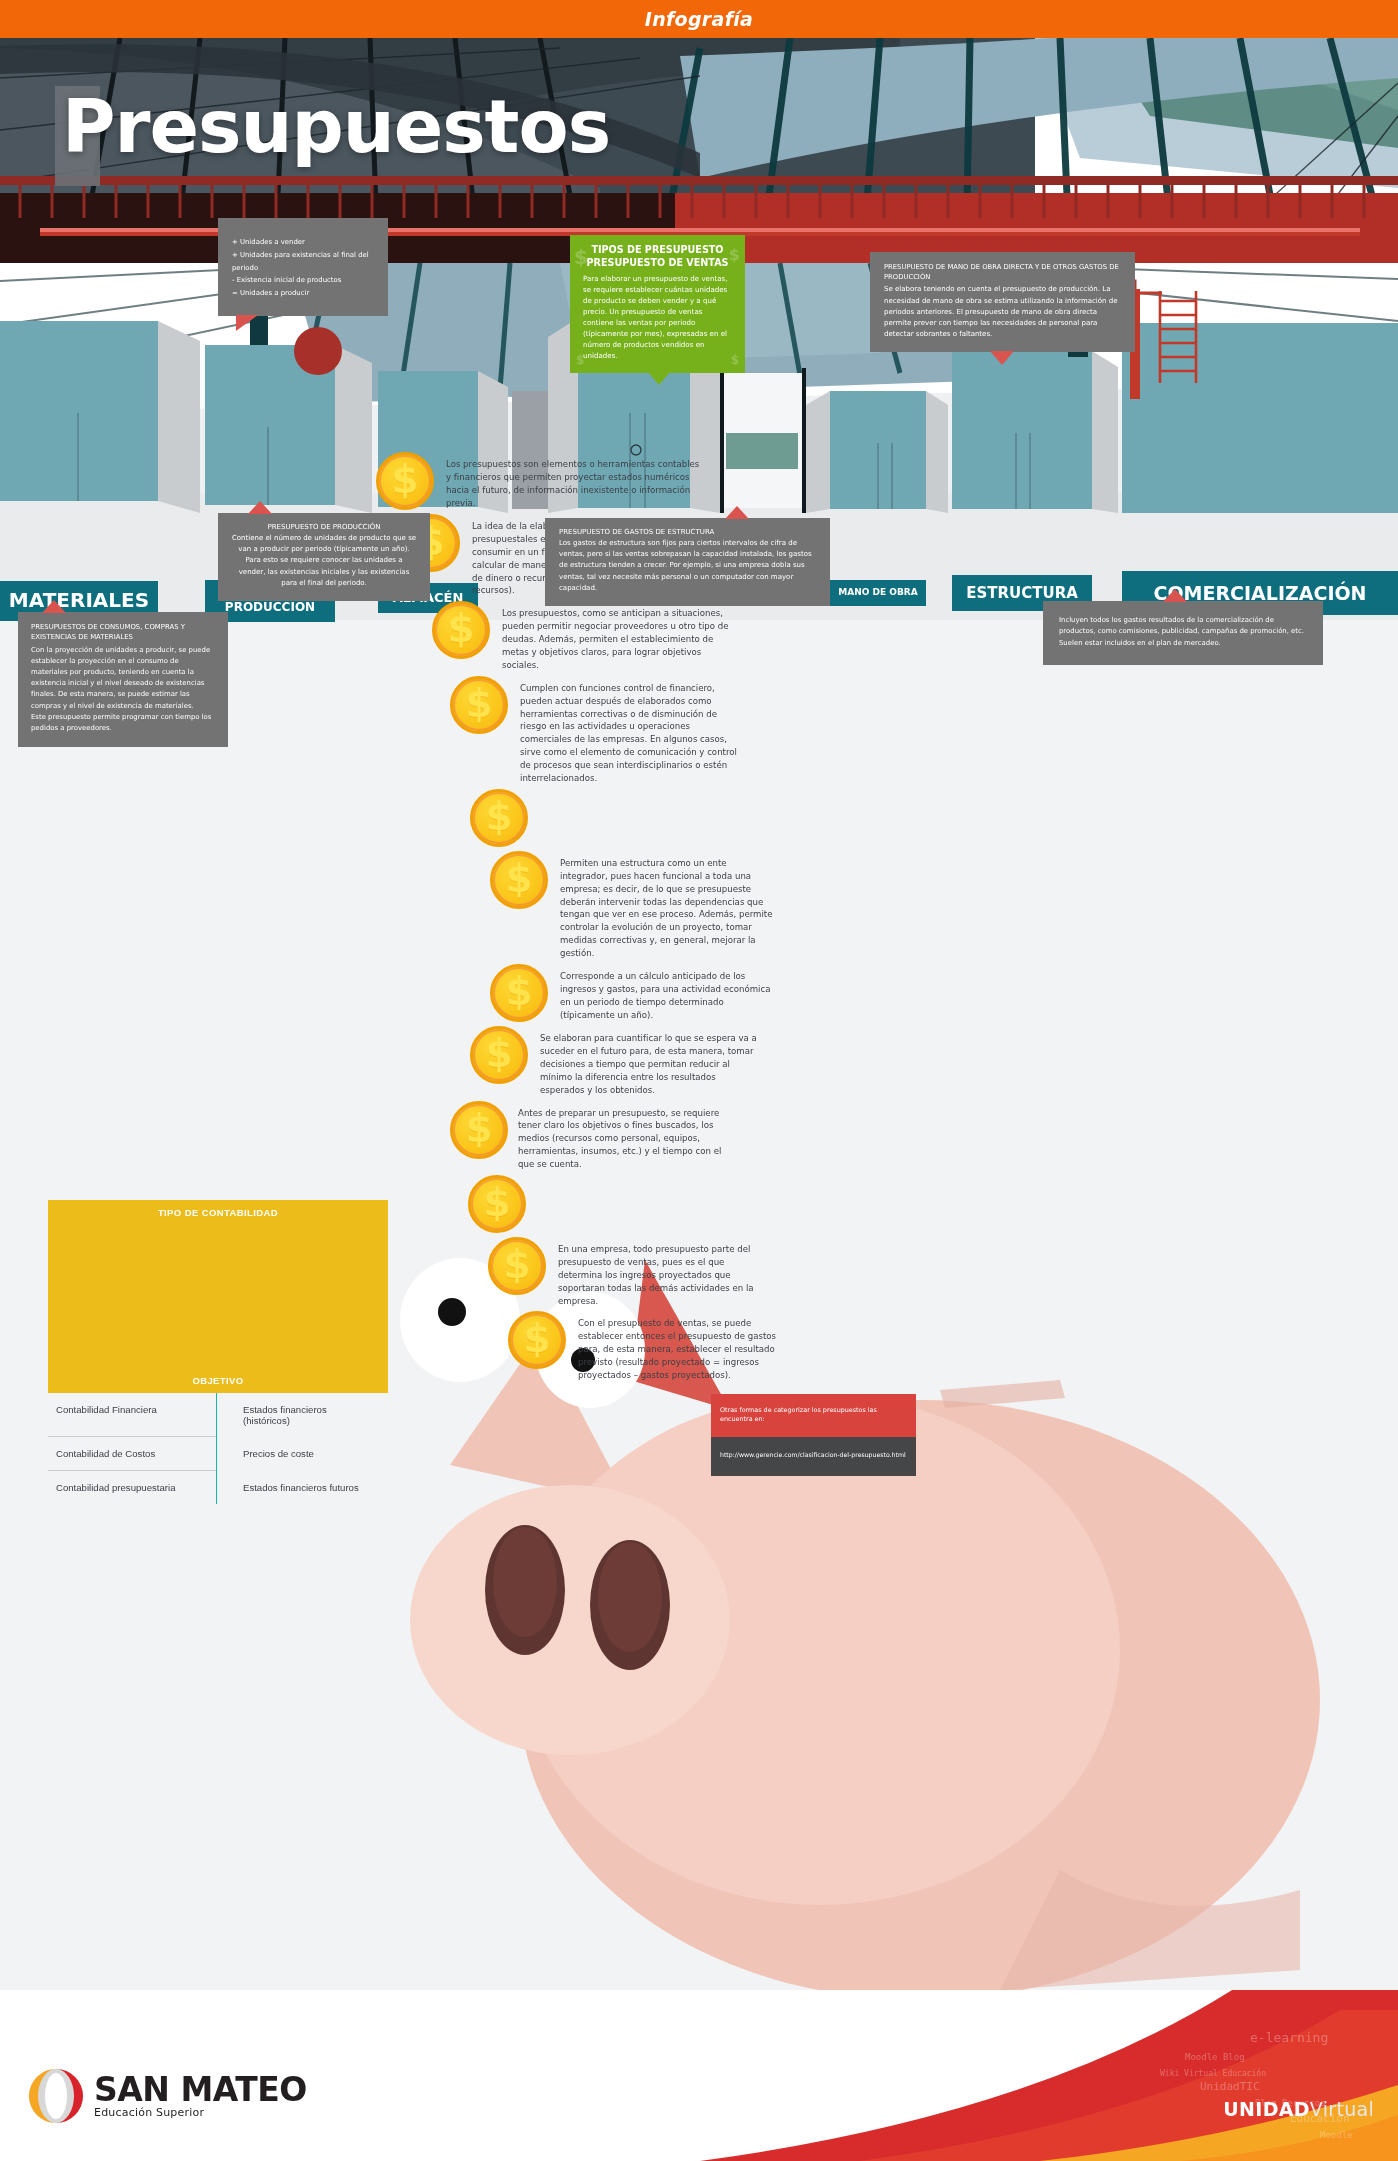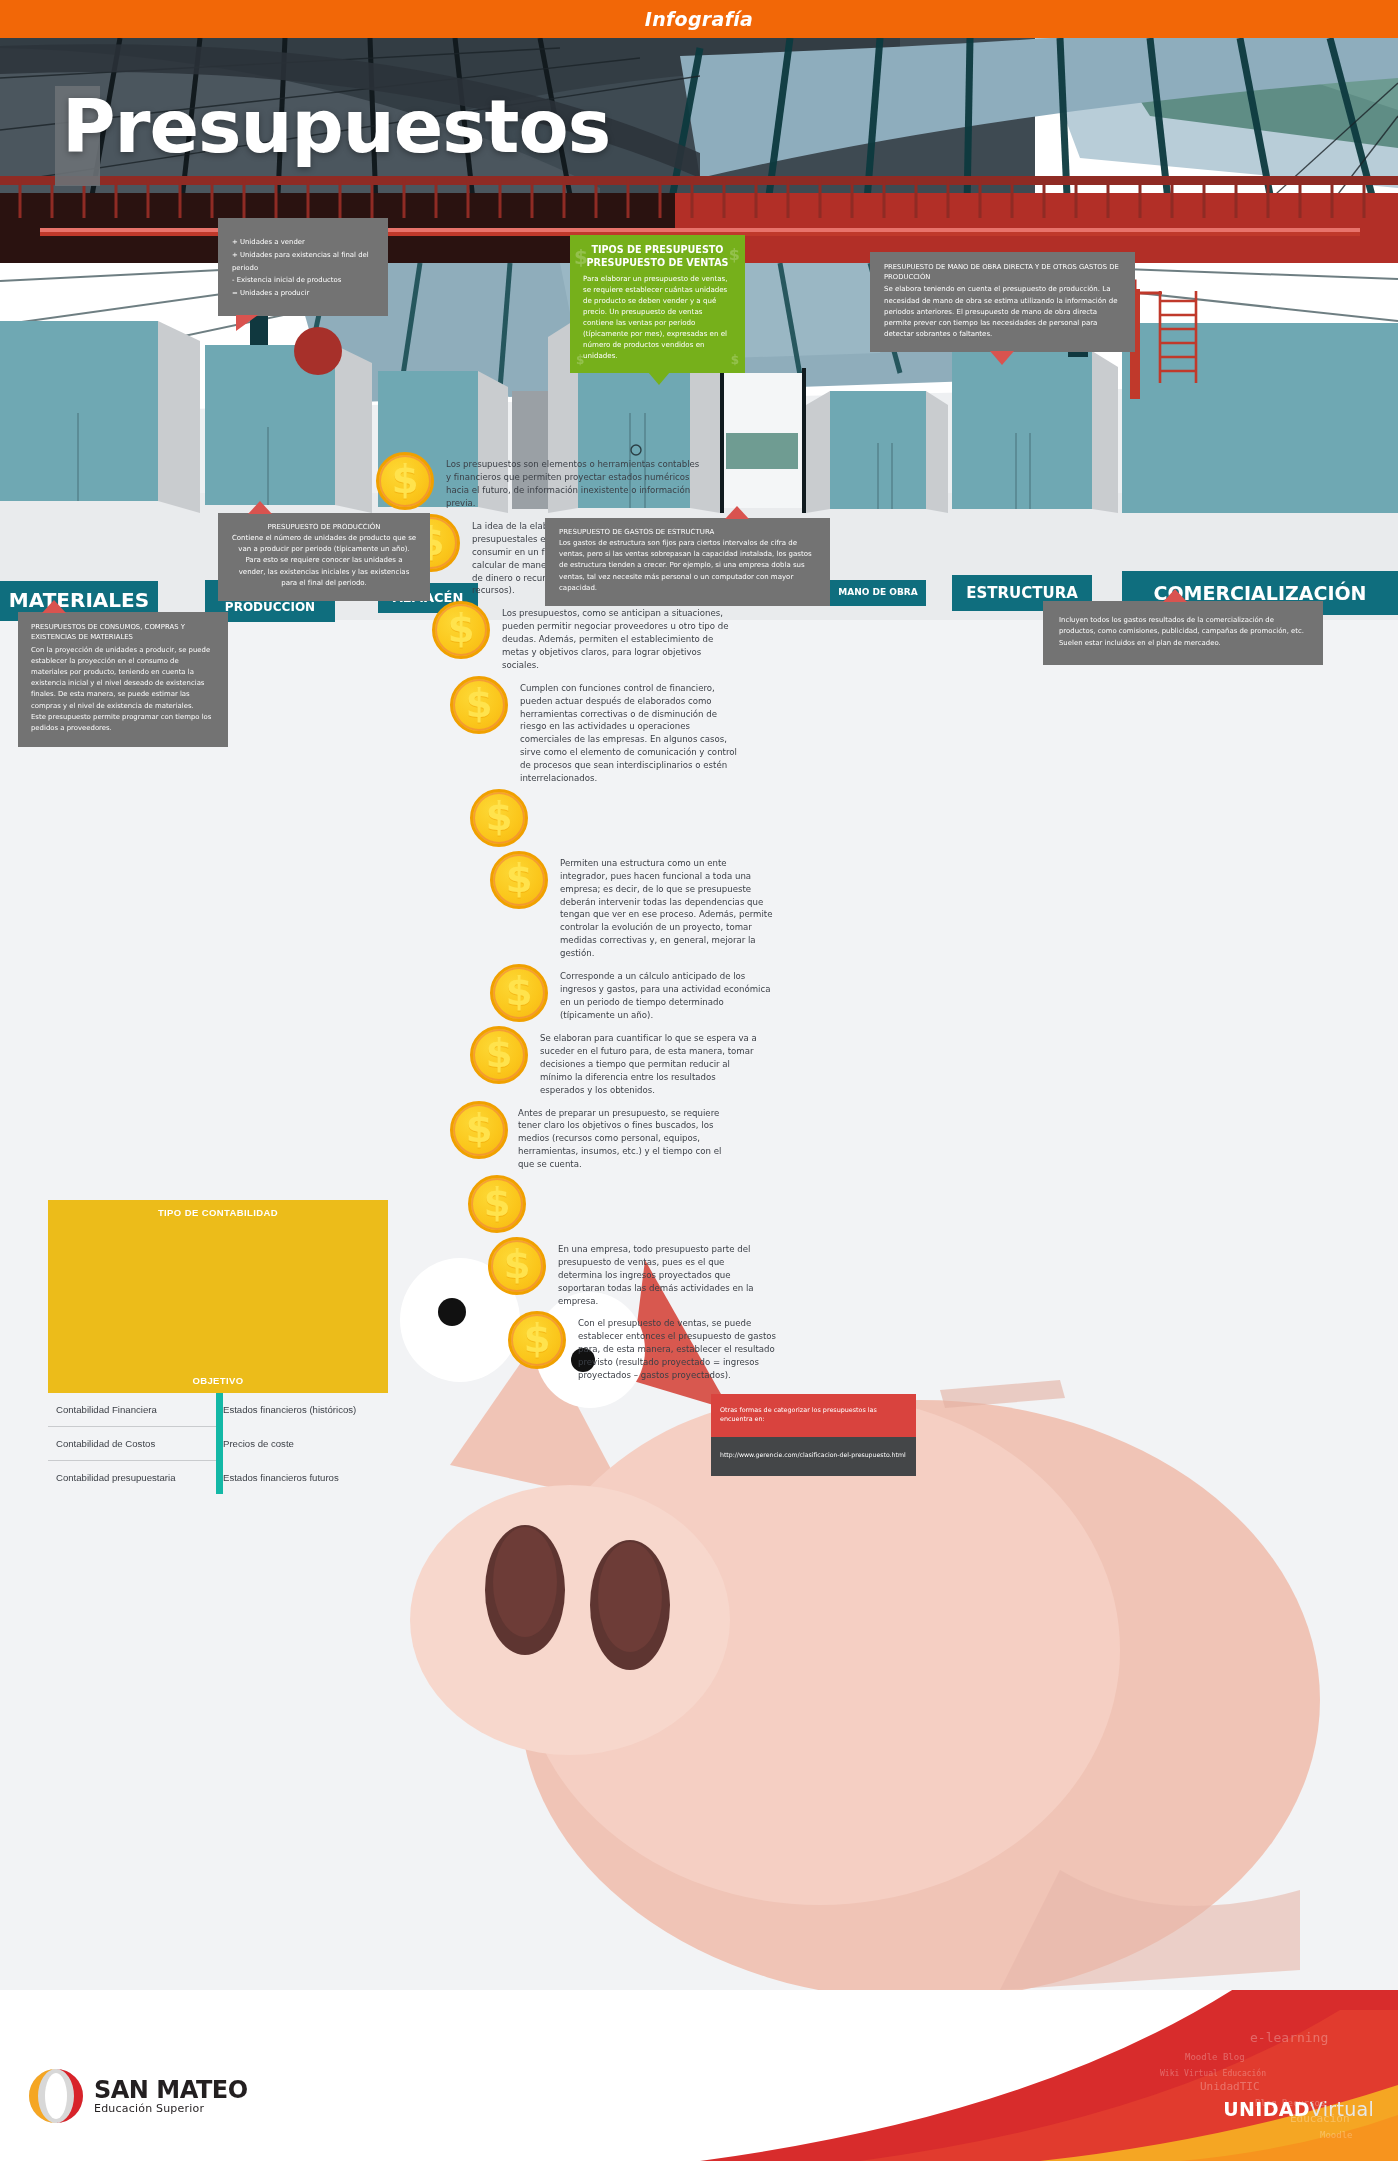--- a/index.html
+++ b/index.html
@@ -87,39 +87,39 @@
   .tbl .thead{ display:flex; background:#ecbc1a;flex-direction:column; }
   .tbl .thead div{
     color:#fff; font-size:9.5px; font-weight:700; letter-spacing:.4px;
     padding:7px 4px; text-align:center;
   }
   .tbl .thead .c1{ flex:0 0 168px; }
   .tbl .thead .c2{ flex:1; }
   .tbl .trow{ display:flex; }
   .tbl .trow .c1{ flex:0 0 168px; padding:11px 8px; font-size:9.6px; color:#3b3f46;
                   border-bottom:1px solid #c9cbce; }
-  .tbl .trow .c2{ flex:1; padding:11px 0; font-size:9.6px; color:#3b3f46;
-                  border-left:7px solid #14b8a6; }
+  .tbl .trow .c2{ flex:1; padding:11px 26px; font-size:9.6px; color:#3b3f46;
+                  border-left:1px solid #14b8a6; }
   .tbl .trow:last-child .c1{ border-bottom:none; }
 
   
   .pig{ position:absolute; left:300px; top:1230px; width:1100px; height:800px; z-index:10; }
 
   
   .linkbox{ position:absolute; left:711px; top:1394px; width:205px; z-index:40;
             font-family:"DejaVu Sans", sans-serif; }
   .linkbox .top{ background:#d9433e; color:#fff; font-size:6.4px; padding:12px 9px 13px; line-height:1.4; }
   .linkbox .bot{ background:#444648; color:#fff; font-size:6.2px; padding:14px 9px 16px; line-height:1.4;
                  word-break:break-all; }
 
   
   .footer{ position:absolute; left:0; top:1990px; width:1398px; height:171px; z-index:45; overflow:hidden; }
   .logo{ position:absolute; left:28px; top:78px; display:flex; align-items:center; }
   .logo .mark{ width:56px; height:56px; position:relative; margin-right:10px; }
-  .logo .txt1{ font-family:"DejaVu Sans", sans-serif; font-weight:700; font-size:24px;
+  .logo .txt1{ font-family:"DejaVu Sans", sans-serif; font-weight:700; font-size:33px;
                color:#231f20; letter-spacing:-.5px; line-height:1; }
   .logo .txt2{ font-family:"DejaVu Sans", sans-serif; font-size:11px; color:#231f20;
                letter-spacing:.2px; margin-top:0; }
   .uv{ position:absolute; right:24px; top:108px; font-family:"DejaVu Sans", sans-serif;
        font-size:19px; font-weight:700; letter-spacing:.3px; }
   .uv .b{ color:#ffffff; }
   .uv .l{ color:#e6e7e8; font-weight:400; }
 </style>
 </head>
 <body>

